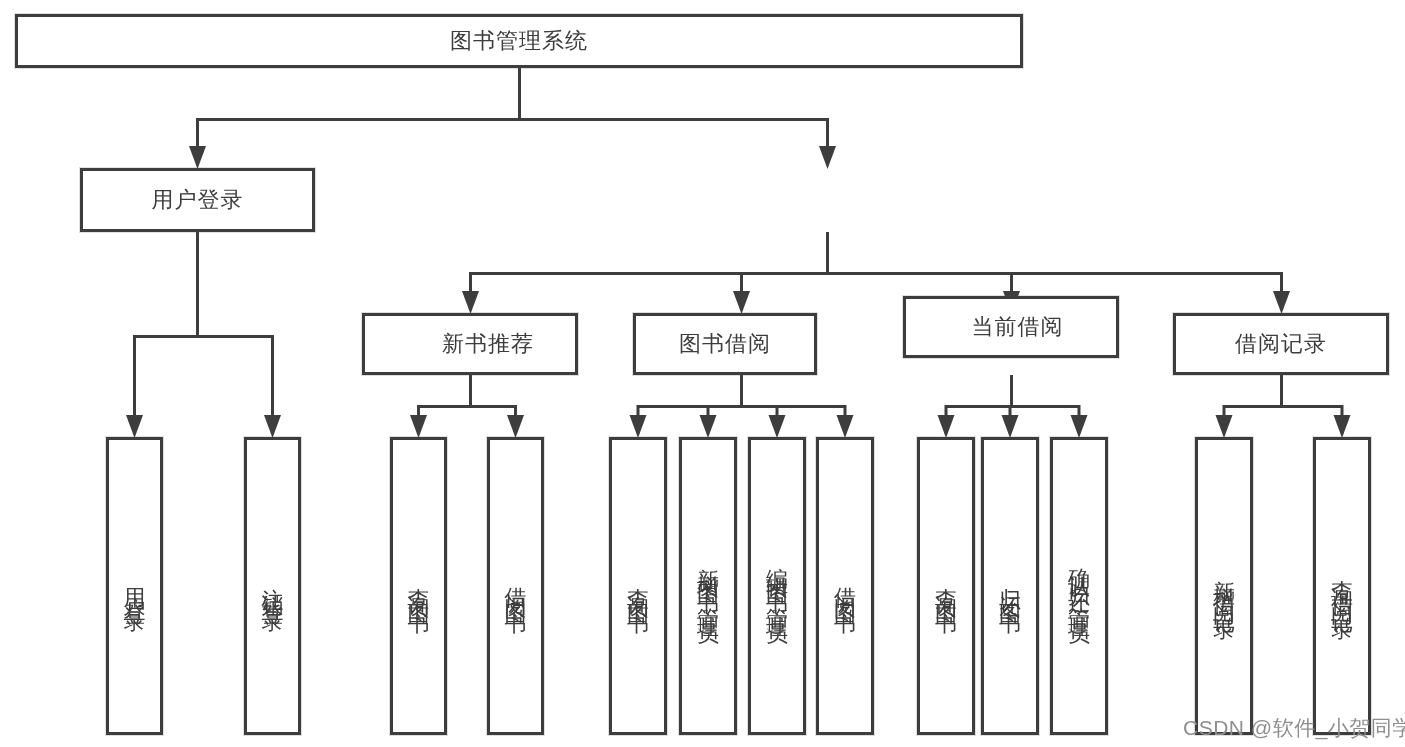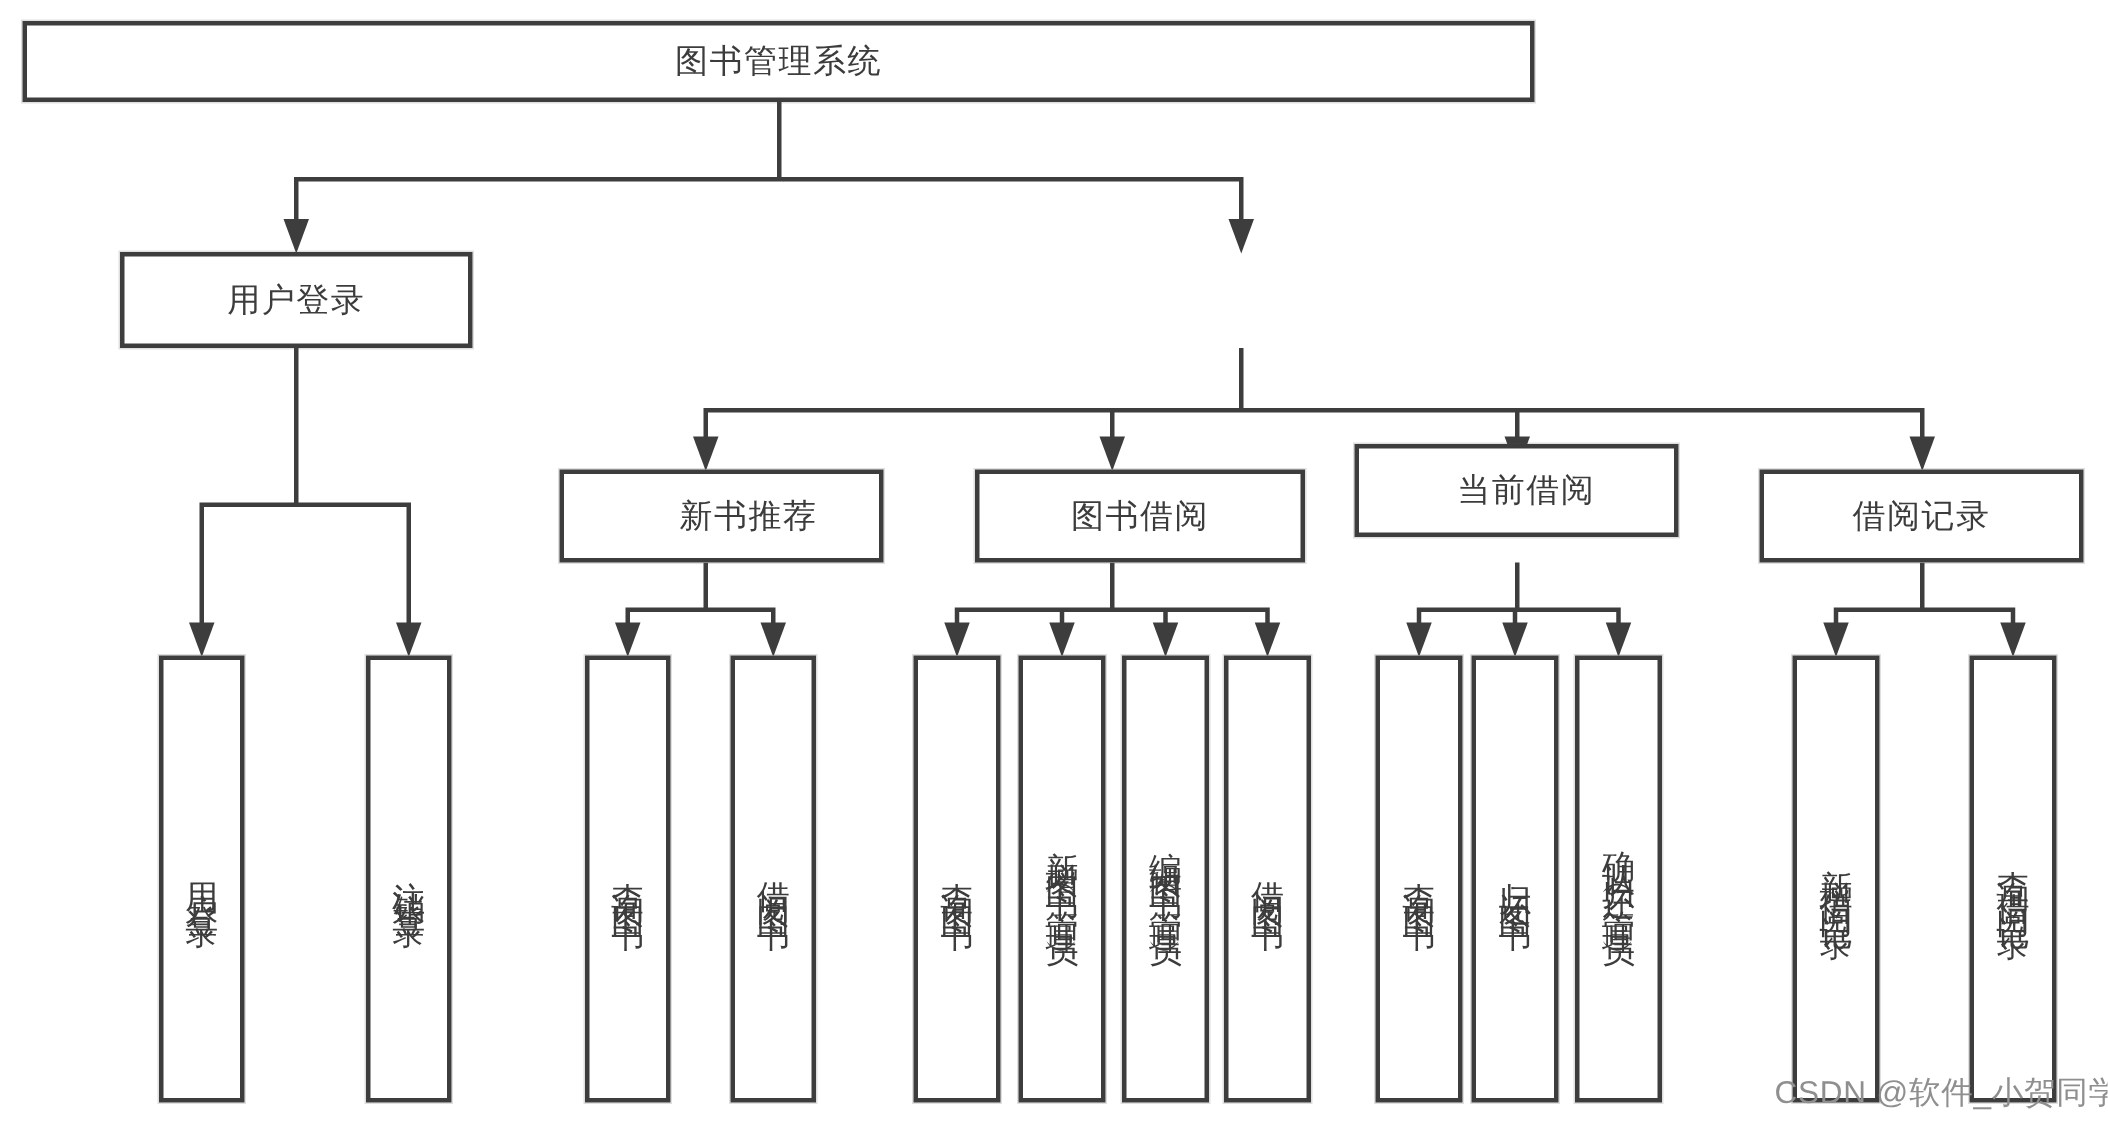--- a/index.html
+++ b/index.html
@@ -116,22 +116,22 @@
       <path d="M1281.5 375 V406.5 M1224 406.5 H1342 M1224 405 V418 M1342 405 V418"></path>
       <polygon points="1215.5,415 1232.5,415 1224,438"></polygon>
       <polygon points="1333.5,415 1350.5,415 1342,438"></polygon>
     </g>
   </svg>
 
   <div class="box h" style="left:15px; top:14px; width:1008px; height:54px;">图书管理系统</div>
 
   <div class="box h" style="left:80px; top:168px; width:235px; height:64px;">用户登录</div>
 
-  <div class="box h" style="left:373px; top:313px; width:216px; height:62px;padding-left:36px;">新书推荐</div>
-  <div class="box h" style="left:650px; top:313px; width:220px; height:62px;">图书借阅</div>
+  <div class="box h" style="left:362px; top:313px; width:216px; height:62px;padding-left:36px;">新书推荐</div>
+  <div class="box h" style="left:633px; top:313px; width:184px; height:62px;">图书借阅</div>
   <div class="box h" style="left:903px; top:296px; width:216px; height:62px;padding-left:13px;">当前借阅</div>
   <div class="box h" style="left:1173px; top:313px; width:216px; height:62px;">借阅记录</div>
 
   <div class="box v" style="left:106px; top:437px; width:57px; height:298px;">用户登录</div>
   <div class="box v" style="left:244px; top:437px; width:57px; height:298px;">注销登录</div>
 
   <div class="box v" style="left:390px; top:437px; width:57px; height:298px;">查询图书</div>
   <div class="box v" style="left:487px; top:437px; width:57px; height:298px;">借阅图书</div>
 
   <div class="box v" style="left:609px; top:437px; width:58px; height:298px;">查询图书</div>

